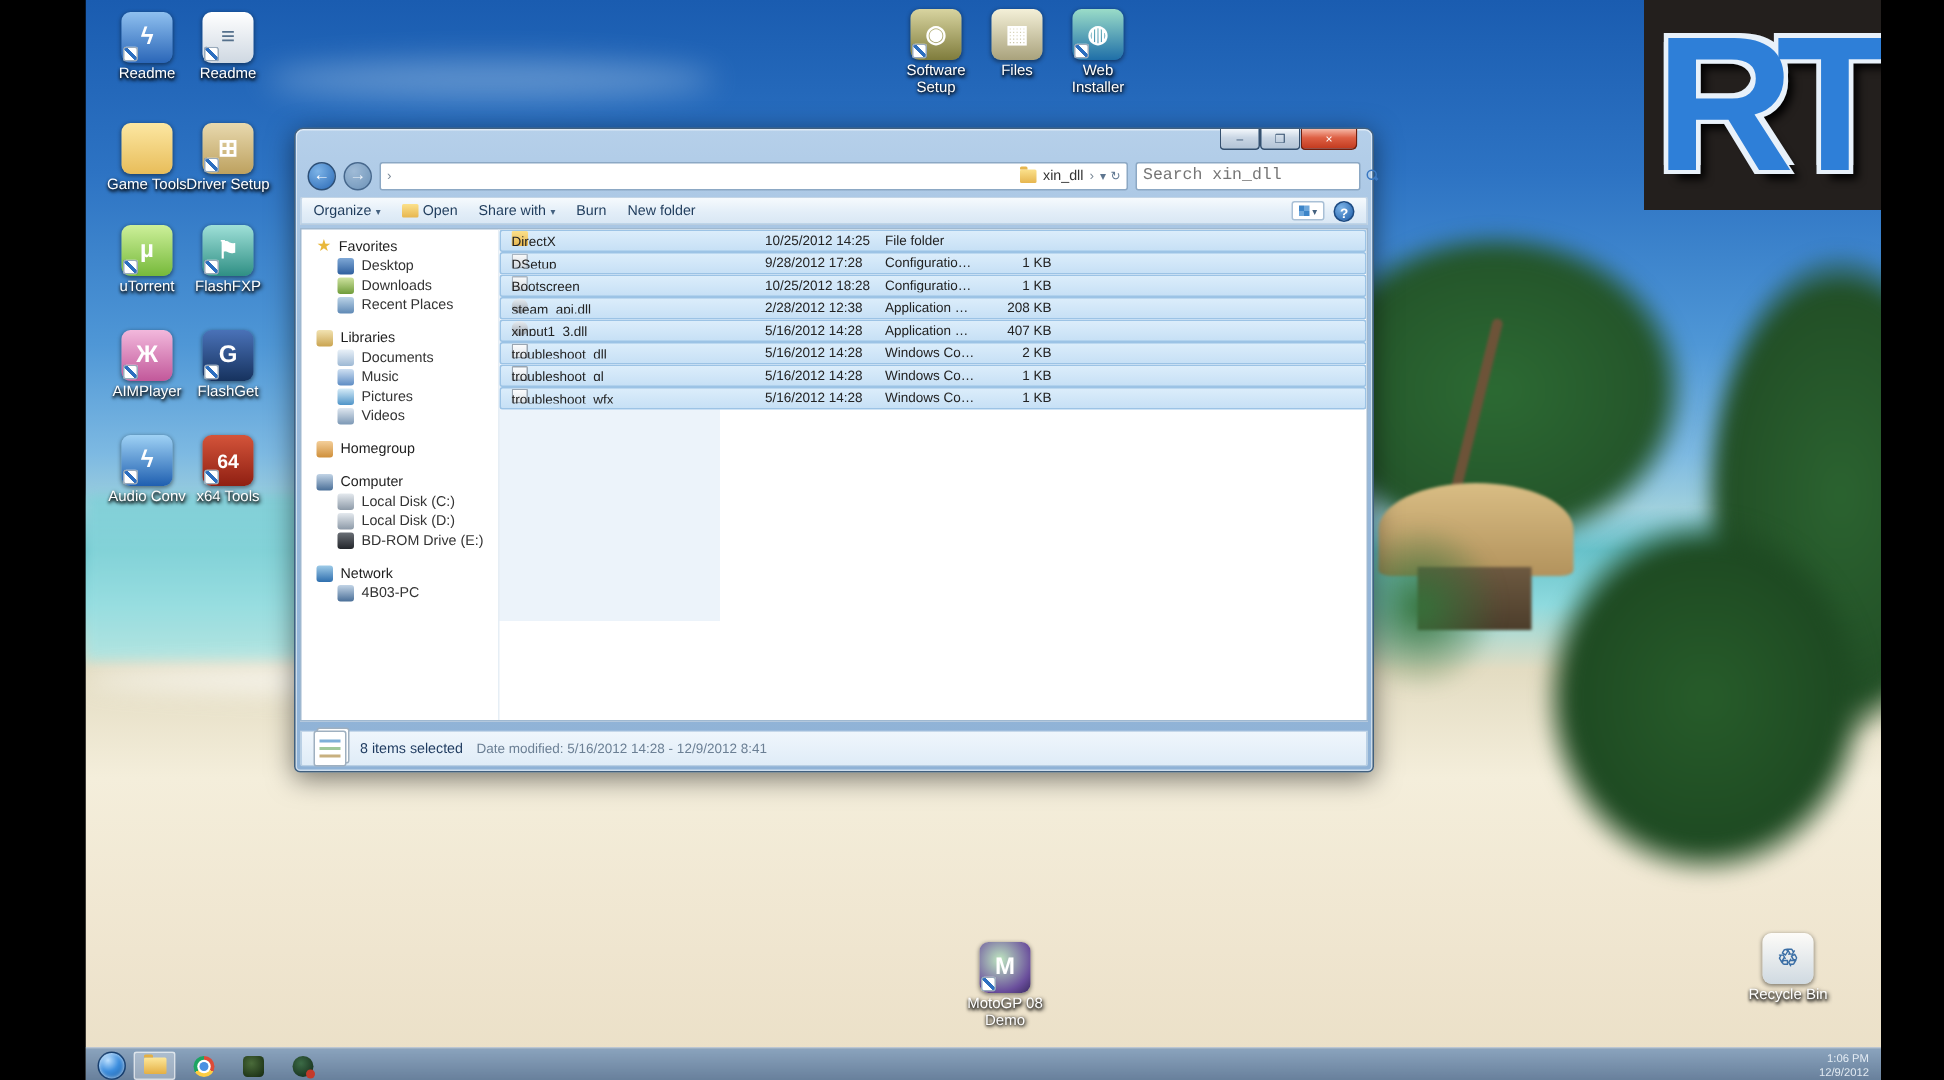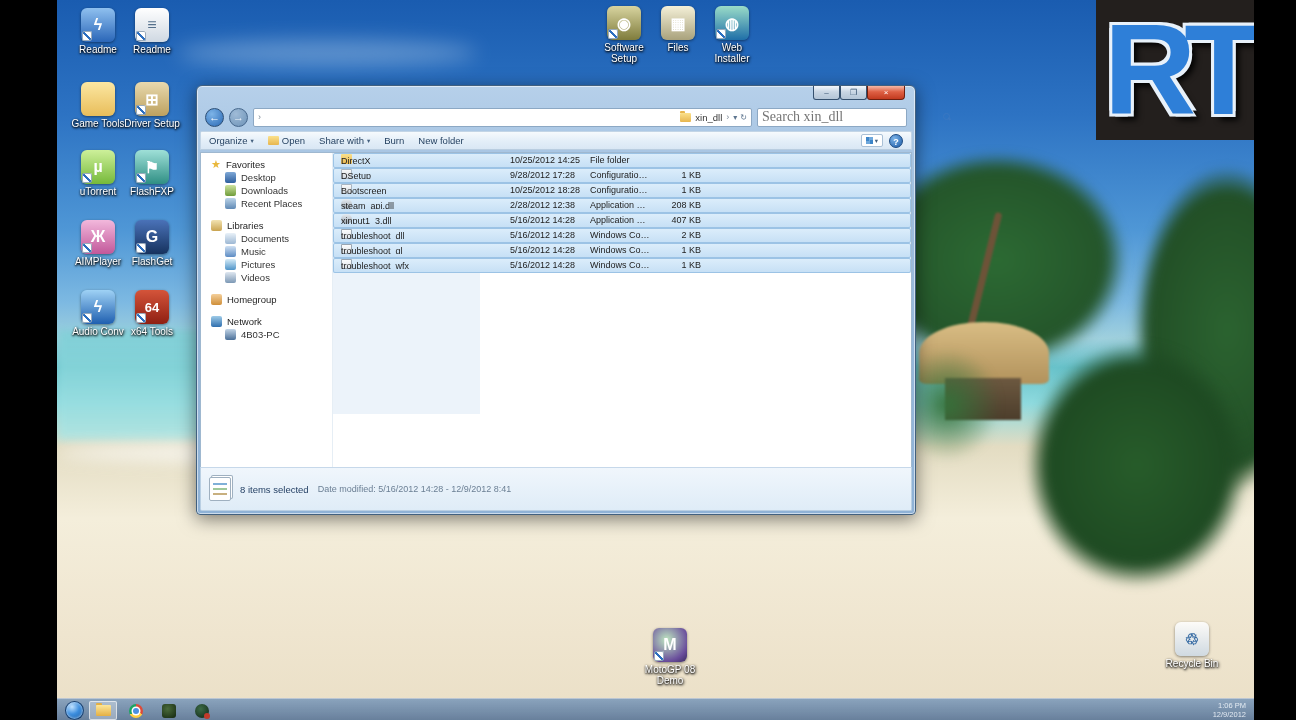--- a/index.html
+++ b/index.html
@@ -71,21 +71,21 @@
   .navrow{display:flex;align-items:center;gap:5px;padding:4px 8px 2px 8px;height:26px;margin-top:17px}
   .navbtn{width:19px;height:19px;border-radius:50%;border:1px solid #2d4f76;color:#fff;font-size:11px;line-height:17px;text-align:center;cursor:pointer}
   .navbtn.back{background:radial-gradient(circle at 35% 30%,#7db4e8,#2a69b5)}
   .navbtn.fwd{background:radial-gradient(circle at 35% 30%,#9cb8d4,#5e86ad);opacity:.8}
   .crumbbar{flex:1;display:flex;align-items:center;height:19px;background:#fff;border:1px solid #8ca8c4;border-radius:2px;padding:0 4px;font-size:9.5px;color:#333;gap:4px}
   .crumb-folder{width:11px;height:9px;background:linear-gradient(#fbe18c,#e7b64f);border-radius:1px;position:relative}
   .crumb-folder::before{content:"";position:absolute;top:-2px;left:0;width:5px;height:2px;background:#e7b64f;border-radius:1px 1px 0 0}
   .crumbbar .chev{color:#7c8a98;font-size:9px}
   .crumbbar .tail{margin-left:auto;display:flex;gap:3px;color:#5e7690;font-size:8px}
   .searchbox{width:150px;height:19px;background:#fff;border:1px solid #8ca8c4;border-radius:2px;display:flex;align-items:center;padding:0 4px}
-  .searchbox input{flex:1;border:none;outline:none;font-size:14px;color:#444;font-family:Liberation Serif, serif;background:transparent}
+  .searchbox input{flex:1;border:none;outline:none;font-size:11px;color:#444;font-family:Liberation Mono, monospace;background:transparent}
   .mag{width:8px;height:8px;position:relative;margin-left:3px}
   .mag::before{content:"";position:absolute;left:0;top:0;width:5px;height:5px;border:1.5px solid #3a78c2;border-radius:50%}
   .mag::after{content:"";position:absolute;left:5px;top:5px;width:3px;height:1.5px;background:#3a78c2;transform:rotate(45deg)}
 
   .toolbar{display:flex;align-items:center;gap:14px;height:19px;margin:2px 3px 0 3px;padding:0 8px;
       background:linear-gradient(#f6fafd,#e3eef8 55%,#d9e7f4);border:1px solid #c3d5e6;border-bottom:1px solid #b9cde0;border-radius:2px 2px 0 0;
       font-size:9.5px;color:#1f3c5c}
   .titem{display:flex;align-items:center;gap:3px;cursor:pointer;white-space:nowrap}
   .titem .chev{font-size:6.5px;color:#44617f}
   .tfolder{width:11px;height:9px;background:linear-gradient(#fbe18c,#e7b64f);border-radius:1px}
@@ -129,21 +129,21 @@
   .frow.sel{background:linear-gradient(#ddeefb,#c5dff5);box-shadow:inset 0 0 0 1px #9cc3e5;border-radius:2px}
   .frow span{position:absolute;top:2px;white-space:nowrap;overflow:hidden;text-overflow:ellipsis}
   .frow .col-name{display:flex;align-items:center;gap:4px;top:1px}
   .fic{width:11px;height:10px;flex:none;border-radius:1px}
   .fic-folder{background:linear-gradient(#fbe18c,#e7b64f)}
   .fic-ini{background:linear-gradient(#fdfdfd,#cfd6dd);box-shadow:inset 0 0 0 1px #aab6c2}
   .fic-exe{background:linear-gradient(#555a60,#17191c)}
   .fic-dll{background:linear-gradient(#e8edf2,#9aa6b2);border-radius:50%}
   .fic-cmd{background:linear-gradient(#fff,#dbe2e8);box-shadow:inset 0 0 0 1px #9aa6b2}
 
-  .statusbar{position:absolute;left:3px;right:3px;bottom:3px;height:44px;background:linear-gradient(#f0f6fc,#dfecf7);
+  .statusbar{position:absolute;left:3px;right:3px;bottom:3px;height:24px;background:linear-gradient(#f0f6fc,#dfecf7);
       border:1px solid #b9cfe3;border-top:1px solid #c6d8ea;display:flex;align-items:center;gap:9px;padding:0 8px;border-radius:0 0 2px 2px}
   .selicon{width:22px;height:24px;background:#fff;border:1px solid #9fb0c0;border-radius:2px;position:relative;flex:none;
       box-shadow:2px -2px 0 -1px #fff,2px -2px 0 0 #9fb0c0}
   .selicon::before{content:"";position:absolute;left:3px;top:5px;width:14px;height:2px;background:#7fb0d8;box-shadow:0 5px 0 #9fc89a,0 10px 0 #c8b07f}
   .stext{font-size:9.5px;color:#1e3a5f;white-space:nowrap}
   .sdetail{font-size:9px;color:#6b7f94;white-space:nowrap}
 
   
   .taskbar{position:absolute;left:57px;top:698px;width:1197px;height:22px;z-index:40;
       background:linear-gradient(rgba(130,158,188,.92),rgba(86,115,150,.88));border-top:1px solid rgba(255,255,255,.55);
@@ -345,20 +345,38 @@
             </div>
         </div>
         <div class="sgroup">
           <div class="shead">
             <span class="si c-home"></span>
             <span>Homegroup</span>
           </div>
         </div>
         <div class="sgroup">
           <div class="shead">
+            <span class="si c-comp"></span>
+            <span>Computer</span>
+          </div>
+          <div class="sitem">
+              <span class="si c-disk"></span>
+              <span>Local Disk (C:)</span>
+            </div>
+          <div class="sitem">
+              <span class="si c-disk"></span>
+              <span>Local Disk (D:)</span>
+            </div>
+          <div class="sitem">
+              <span class="si c-bd"></span>
+              <span>BD-ROM Drive (E:)</span>
+            </div>
+        </div>
+        <div class="sgroup">
+          <div class="shead">
             <span class="si c-net"></span>
             <span>Network</span>
           </div>
           <div class="sitem">
               <span class="si c-comp"></span>
               <span>4B03-PC</span>
             </div>
         </div>
       </div>
 

